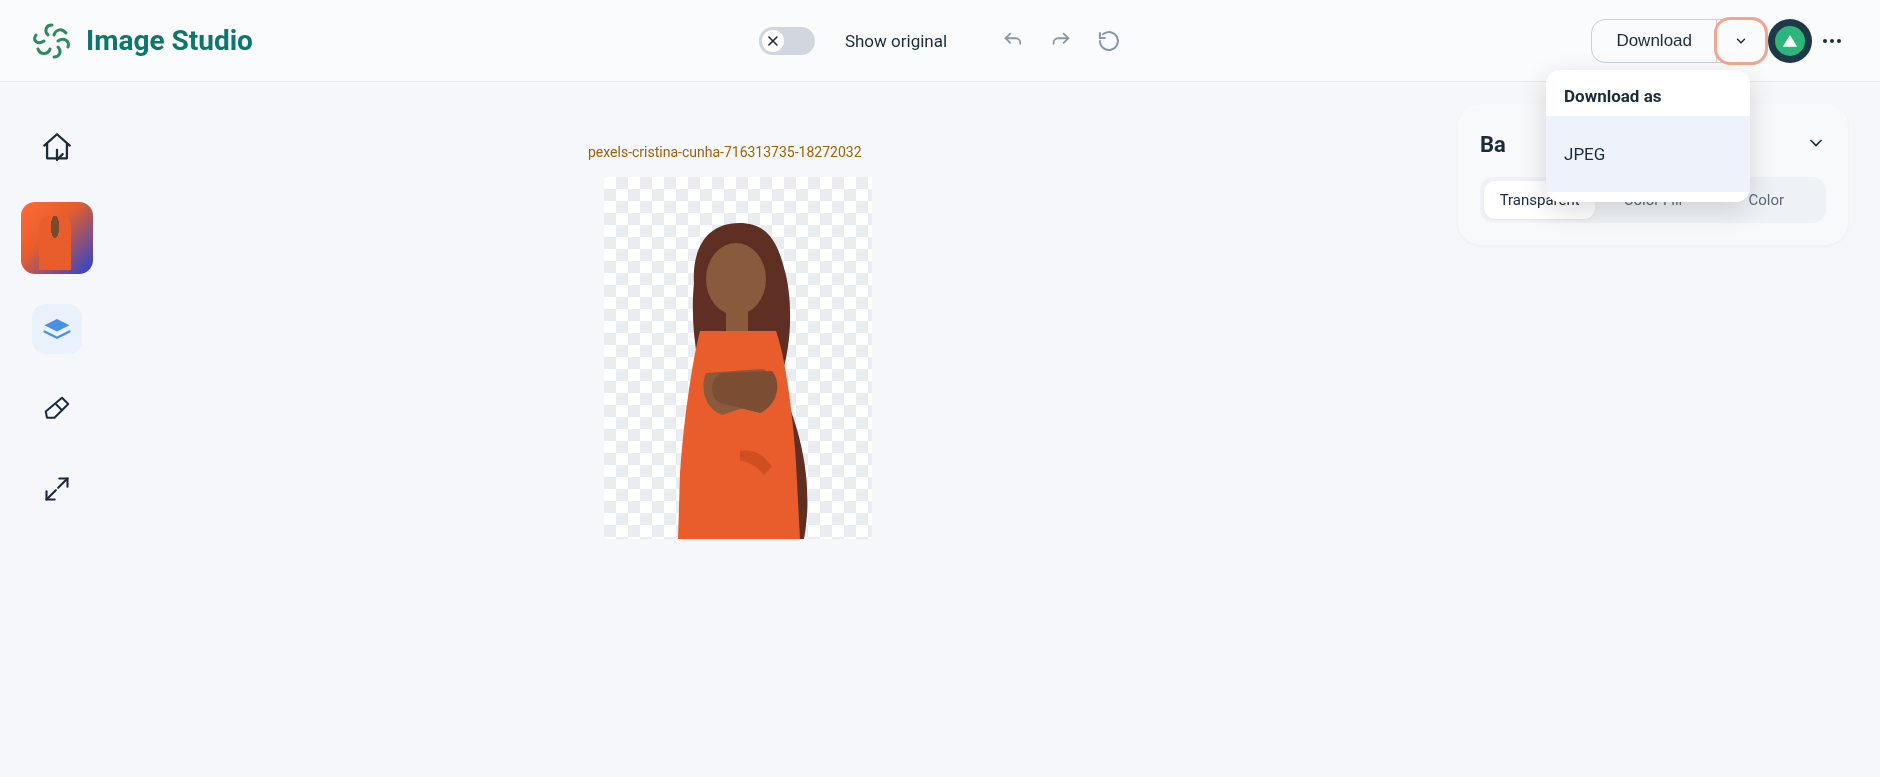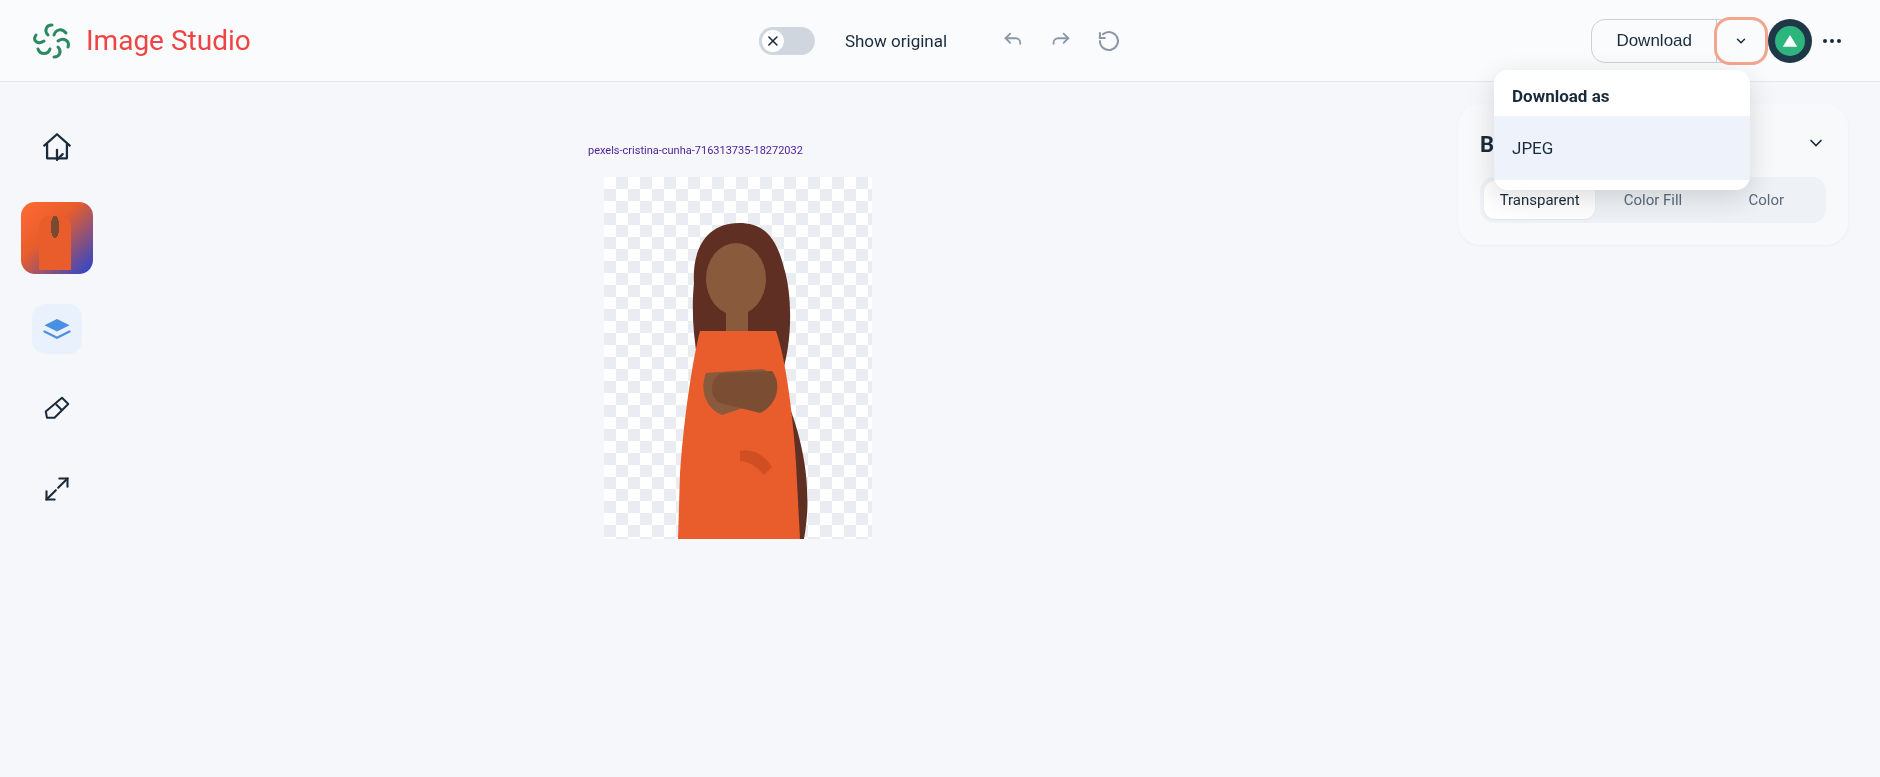--- a/index.html
+++ b/index.html
@@ -25,22 +25,22 @@
     .logo {
       width: 44px;
       height: 44px;
       margin-right: 12px;
       display: flex;
       align-items: center;
       justify-content: center;
     }
     .app-title {
       font-size: 28px;
-      font-weight: 400;
-      color: #ef4444;
+      font-weight: 700;
+      color: #0f766e;
     }
     .header-center {
       position: absolute;
       left: 50%;
       transform: translateX(-50%);
       display: flex;
       align-items: center;
       gap: 30px;
       text-align: right;
     }
@@ -203,22 +203,22 @@
       position: absolute;
       left: 114px;
       top: 82px;
       right: 0;
       bottom: 0;
     }
     .image-filename {
       position: absolute;
       left: 474px;
       top: 62px;
-      font-size: 11px;
-      color: #4c1d95;
+      font-size: 14px;
+      color: #a16207;
     }
     .image-container {
       position: absolute;
       left: 490px;
       top: 95px;
       width: 268px;
       height: 362px;
       background-color: #fff;
       background-image:
         linear-gradient(45deg, #e9ecf0 25%, transparent 25%),
@@ -280,35 +280,35 @@
       background: #fff;
       color: #1a2b3c;
       box-shadow: 0 1px 2px rgba(0,0,0,0.06);
     }
 
     
     .download-menu {
       position: absolute;
       top: 70px;
       right: 130px;
-      width: 256px;
+      width: 204px;
       background: #fff;
       border-radius: 14px;
       box-shadow: 0 8px 28px rgba(0,0,0,0.14);
       padding: 14px 0 10px;
       z-index: 50;
     }
     .download-menu-title {
       font-size: 17px;
       font-weight: 700;
       color: #1a2b3c;
       padding: 2px 18px 10px;
     }
     .download-menu-item {
-      padding: 22px 18px;
+      padding: 28px 18px;
       font-size: 17px;
       color: #1a2b3c;
       cursor: pointer;
     }
     .download-menu-item.hover {
       background: #eef3fb;
     }
   </style>
 </head>
 <body>

